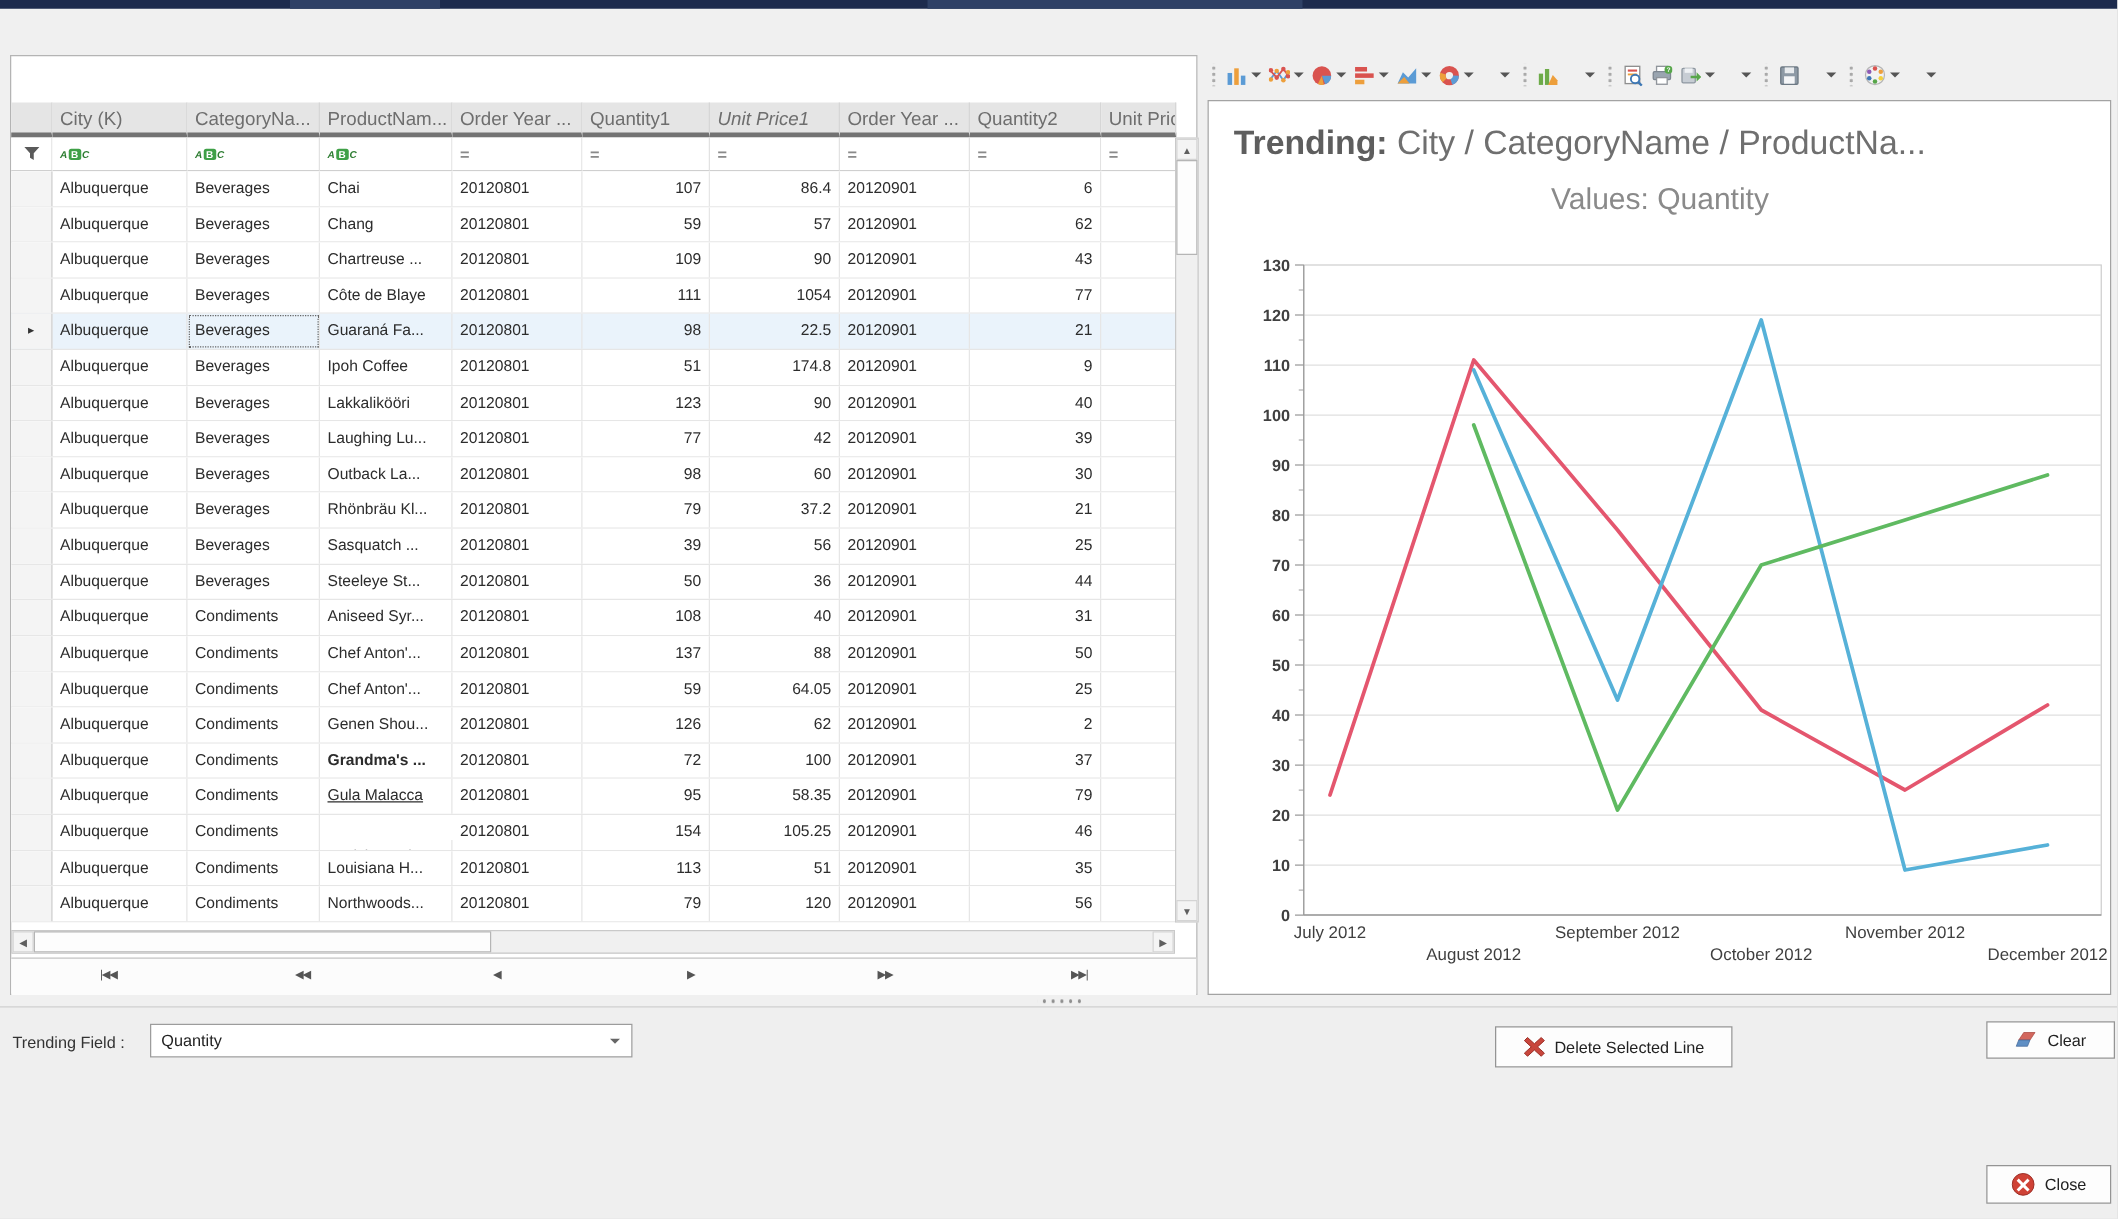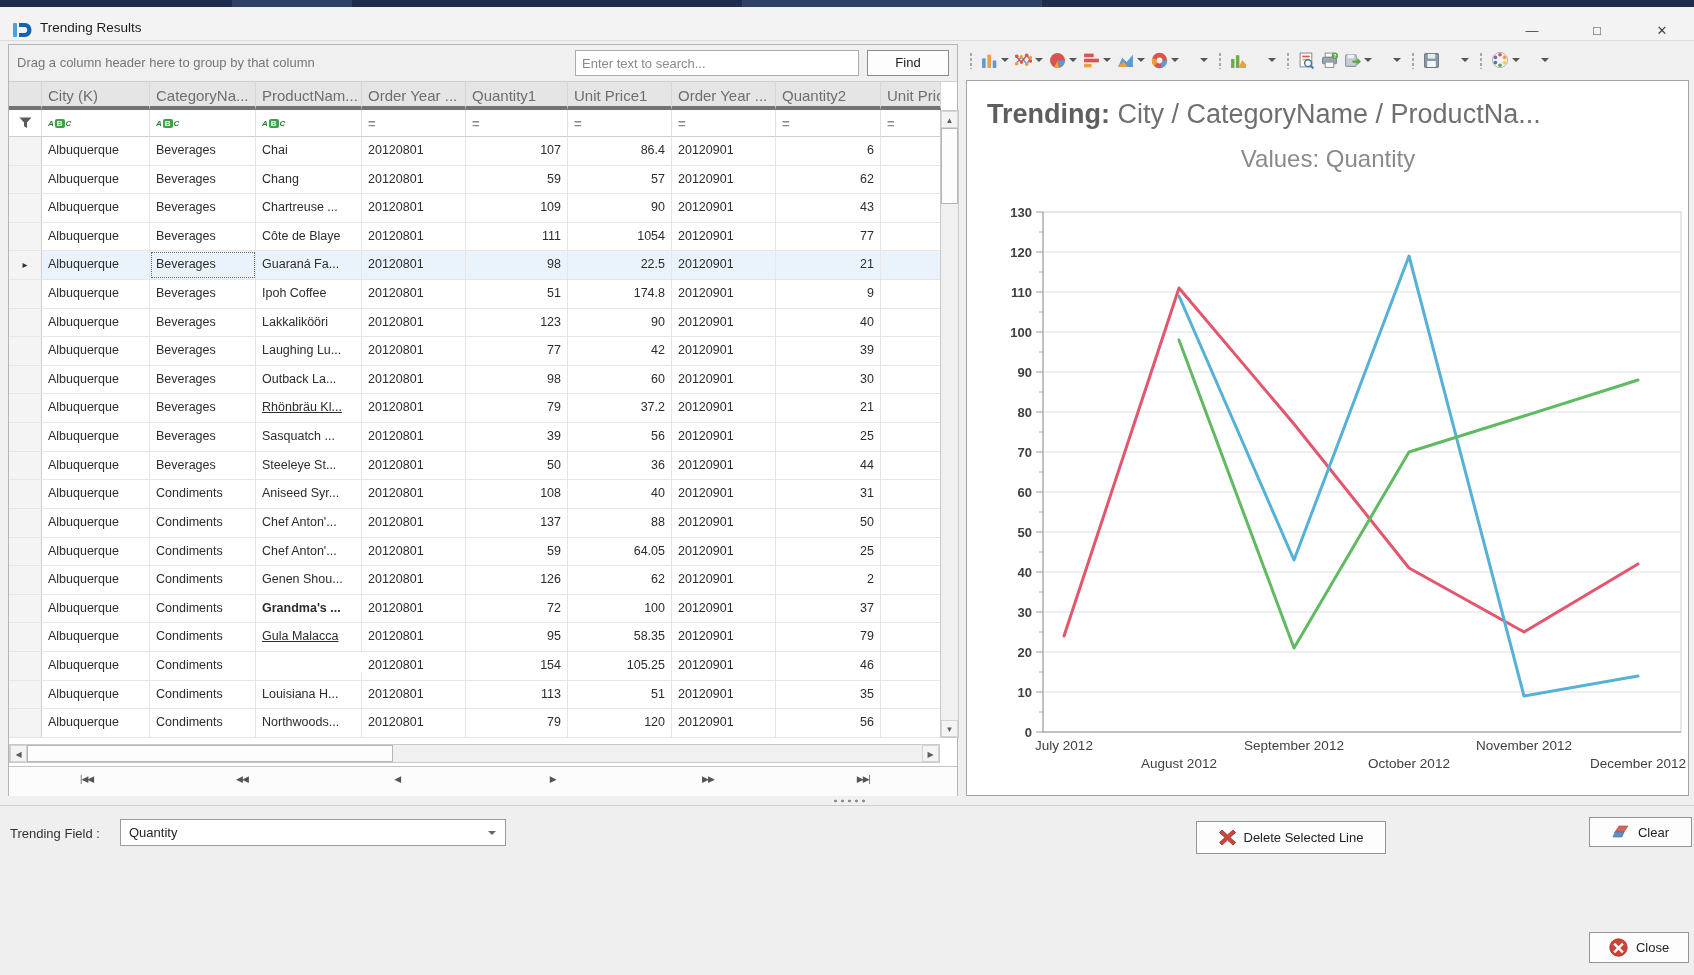--- a/index.html
+++ b/index.html
@@ -66,45 +66,30 @@
 </head>
 <body>
 
 <div id="screen">
 
   <div class="abs" id="top-strip">
     <div class="abs strip-block" style="left:232px;width:120px;"></div>
     <div class="abs strip-block" style="left:742px;width:300px;"></div>
   </div>
 
-  <div class="abs" id="title-bar">
-    <svg class="abs" id="app-icon" viewBox="0 0 20 20">
-      <rect x="1" y="3" width="4" height="14" rx="1" fill="#4aa3e0"></rect>
-      <path d="M7 3 h6 a6.5 7 0 0 1 0 14 h-6 v-4 h5.5 a2.7 3 0 0 0 0 -6 H7 Z" fill="#1663ad"></path>
-    </svg>
-    <div class="abs" id="window-title">Trending Results</div>
-    <div class="abs win-btn" id="btn-min">—</div>
-    <div class="abs win-btn" id="btn-max">□</div>
-    <div class="abs win-btn" id="btn-close">✕</div>
-  </div>
 
   <div class="abs" id="grid-panel">
-    <div class="abs" id="group-strip">
-      <div class="abs" id="group-hint">Drag a column header here to group by that column</div>
-      <input id="search-box" placeholder="Enter text to search..." style="">
-      <div class="abs" id="find-btn">Find</div>
-    </div>
     <div class="abs" id="header-row" style="top:37px;">
         <div class="hcell" style="width: 33px; flex: 0 0 33px;"></div>
         <div class="hcell" style="width: 108px; flex: 0 0 108px;">City (K)</div>
         <div class="hcell" style="width: 106px; flex: 0 0 106px;">CategoryNa...</div>
         <div class="hcell" style="width: 106px; flex: 0 0 106px; text-align: right;">ProductNam...</div>
         <div class="hcell" style="width: 104px; flex: 0 0 104px;">Order Year ...</div>
         <div class="hcell" style="width: 102px; flex: 0 0 102px;">Quantity1</div>
-        <div class="hcell" style="width: 104px; flex: 0 0 104px;">Unit Price1</div>
+        <div class="hcell" style="width: 104px; flex: 0 0 104px; font-style: italic;">Unit Price1</div>
         <div class="hcell" style="width: 104px; flex: 0 0 104px;">Order Year ...</div>
         <div class="hcell" style="width: 105px; flex: 0 0 105px;">Quantity2</div>
         <div class="hcell" style="width: 60px; flex: 0 0 60px;">Unit Price2</div>
       </div>
     <div class="abs" id="filter-row" style="top:65px;">
         <div class="fcell" style="width: 33px; flex: 0 0 33px; justify-content: center;">
           <svg width="13" height="12" viewBox="0 0 13 12">
             <path d="M0.5 0.5 h12 l-4.5 5 v5.5 l-3 -1.8 v-3.7 Z" fill="#5a5a5a"></path>
           </svg>
         </div>
@@ -254,21 +239,21 @@
           <div class="dcell num" style="flex: 0 0 102px; width: 102px; line-height: 27.619px;">98</div>
           <div class="dcell num" style="flex: 0 0 104px; width: 104px; line-height: 27.619px;">60</div>
           <div class="dcell" style="flex: 0 0 104px; width: 104px; line-height: 27.619px;">20120901</div>
           <div class="dcell num" style="flex: 0 0 105px; width: 105px; line-height: 27.619px;">30</div>
           <div class="dcell" style="flex: 0 0 60px; width: 60px; line-height: 27.619px;"></div>
         </div>
         <div class="drow" style="height: 28.619px;">
           <div class="dcell indicator" style="flex: 0 0 33px; width: 33px; line-height: 27.619px;"></div>
           <div class="dcell" style="flex: 0 0 108px; width: 108px; line-height: 27.619px;">Albuquerque</div>
           <div class="dcell" style="flex: 0 0 106px; width: 106px; line-height: 27.619px;">Beverages</div>
-          <div class="dcell" style="flex: 0 0 106px; width: 106px; line-height: 27.619px; text-decoration: underline;">Rhönbräu Kl...</div>
+          <div class="dcell" style="flex: 0 0 106px; width: 106px; line-height: 27.619px;">Rhönbräu Kl...</div>
           <div class="dcell" style="flex: 0 0 104px; width: 104px; line-height: 27.619px;">20120801</div>
           <div class="dcell num" style="flex: 0 0 102px; width: 102px; line-height: 27.619px;">79</div>
           <div class="dcell num" style="flex: 0 0 104px; width: 104px; line-height: 27.619px;">37.2</div>
           <div class="dcell" style="flex: 0 0 104px; width: 104px; line-height: 27.619px;">20120901</div>
           <div class="dcell num" style="flex: 0 0 105px; width: 105px; line-height: 27.619px;">21</div>
           <div class="dcell" style="flex: 0 0 60px; width: 60px; line-height: 27.619px;"></div>
         </div>
         <div class="drow" style="height: 28.619px;">
           <div class="dcell indicator" style="flex: 0 0 33px; width: 33px; line-height: 27.619px;"></div>
           <div class="dcell" style="flex: 0 0 108px; width: 108px; line-height: 27.619px;">Albuquerque</div>

